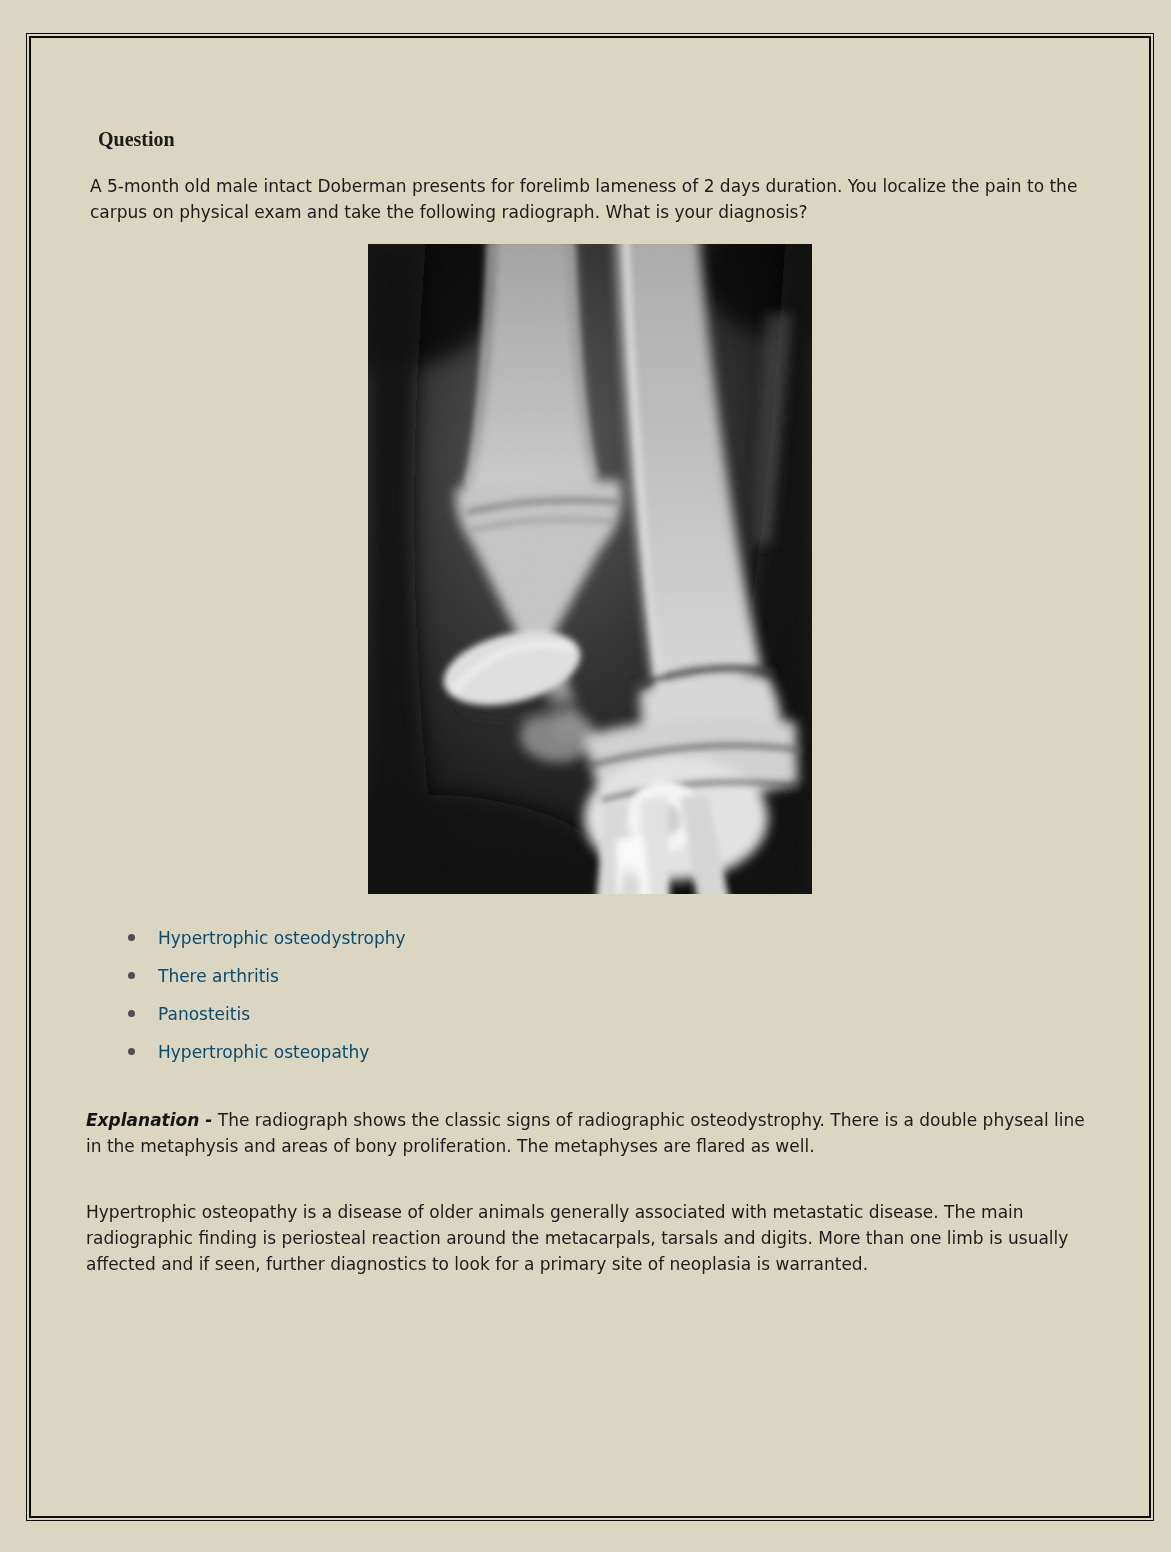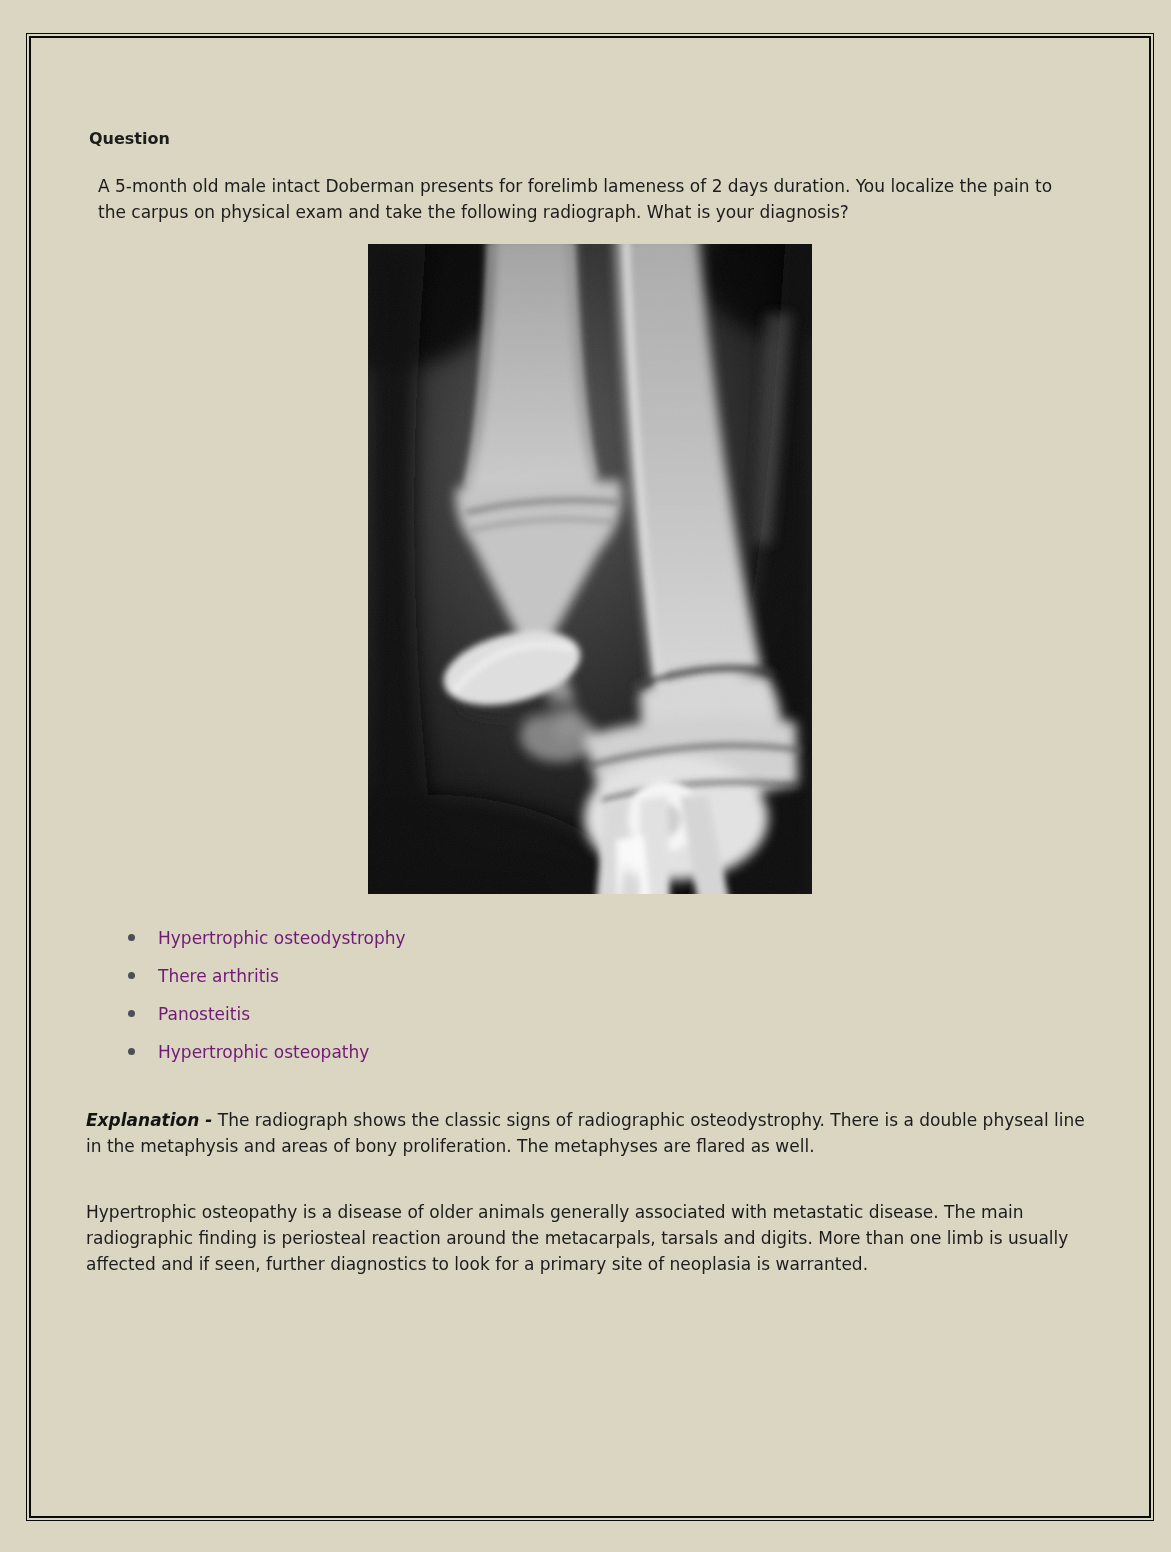--- a/index.html
+++ b/index.html
@@ -26,42 +26,43 @@
     width: 100%;
     height: 100%;
     border: 2px solid #0a0a0a;
   }
   .content {
     padding: 88px 55px 0 55px;
     font-size: 17px;
     line-height: 26px;
   }
   h3.qh {
-    font-size: 16px;
+    font-size: 20px;
     line-height: 26px;
     font-weight: bold;
-    margin: 0 0 21px 3px;
+    margin: 0 0 21px 12px;
+    font-family: Liberation Serif, serif;
   }
-  p.q { margin: 12px; }
+  p.q { margin: 4px; }
   .xray-wrap {
     margin-top: 19px;
     text-align: center;
   }
   .xray {
     display: inline-block;
     width: 444px;
     height: 650px;
     line-height: 0;
     background: #151515;
   }
   ul.opts {
     list-style: none;
     margin: 24px 0 0 0;
     padding: 0 0 0 42px;
-    color: #701a75;
+    color: #0c4a6e;
   }
   ul.opts li {
     position: relative;
     padding-left: 30px;
     margin-bottom: 12px;
   }
   ul.opts li::before {
     content: "";
     position: absolute;
     left: 0;

